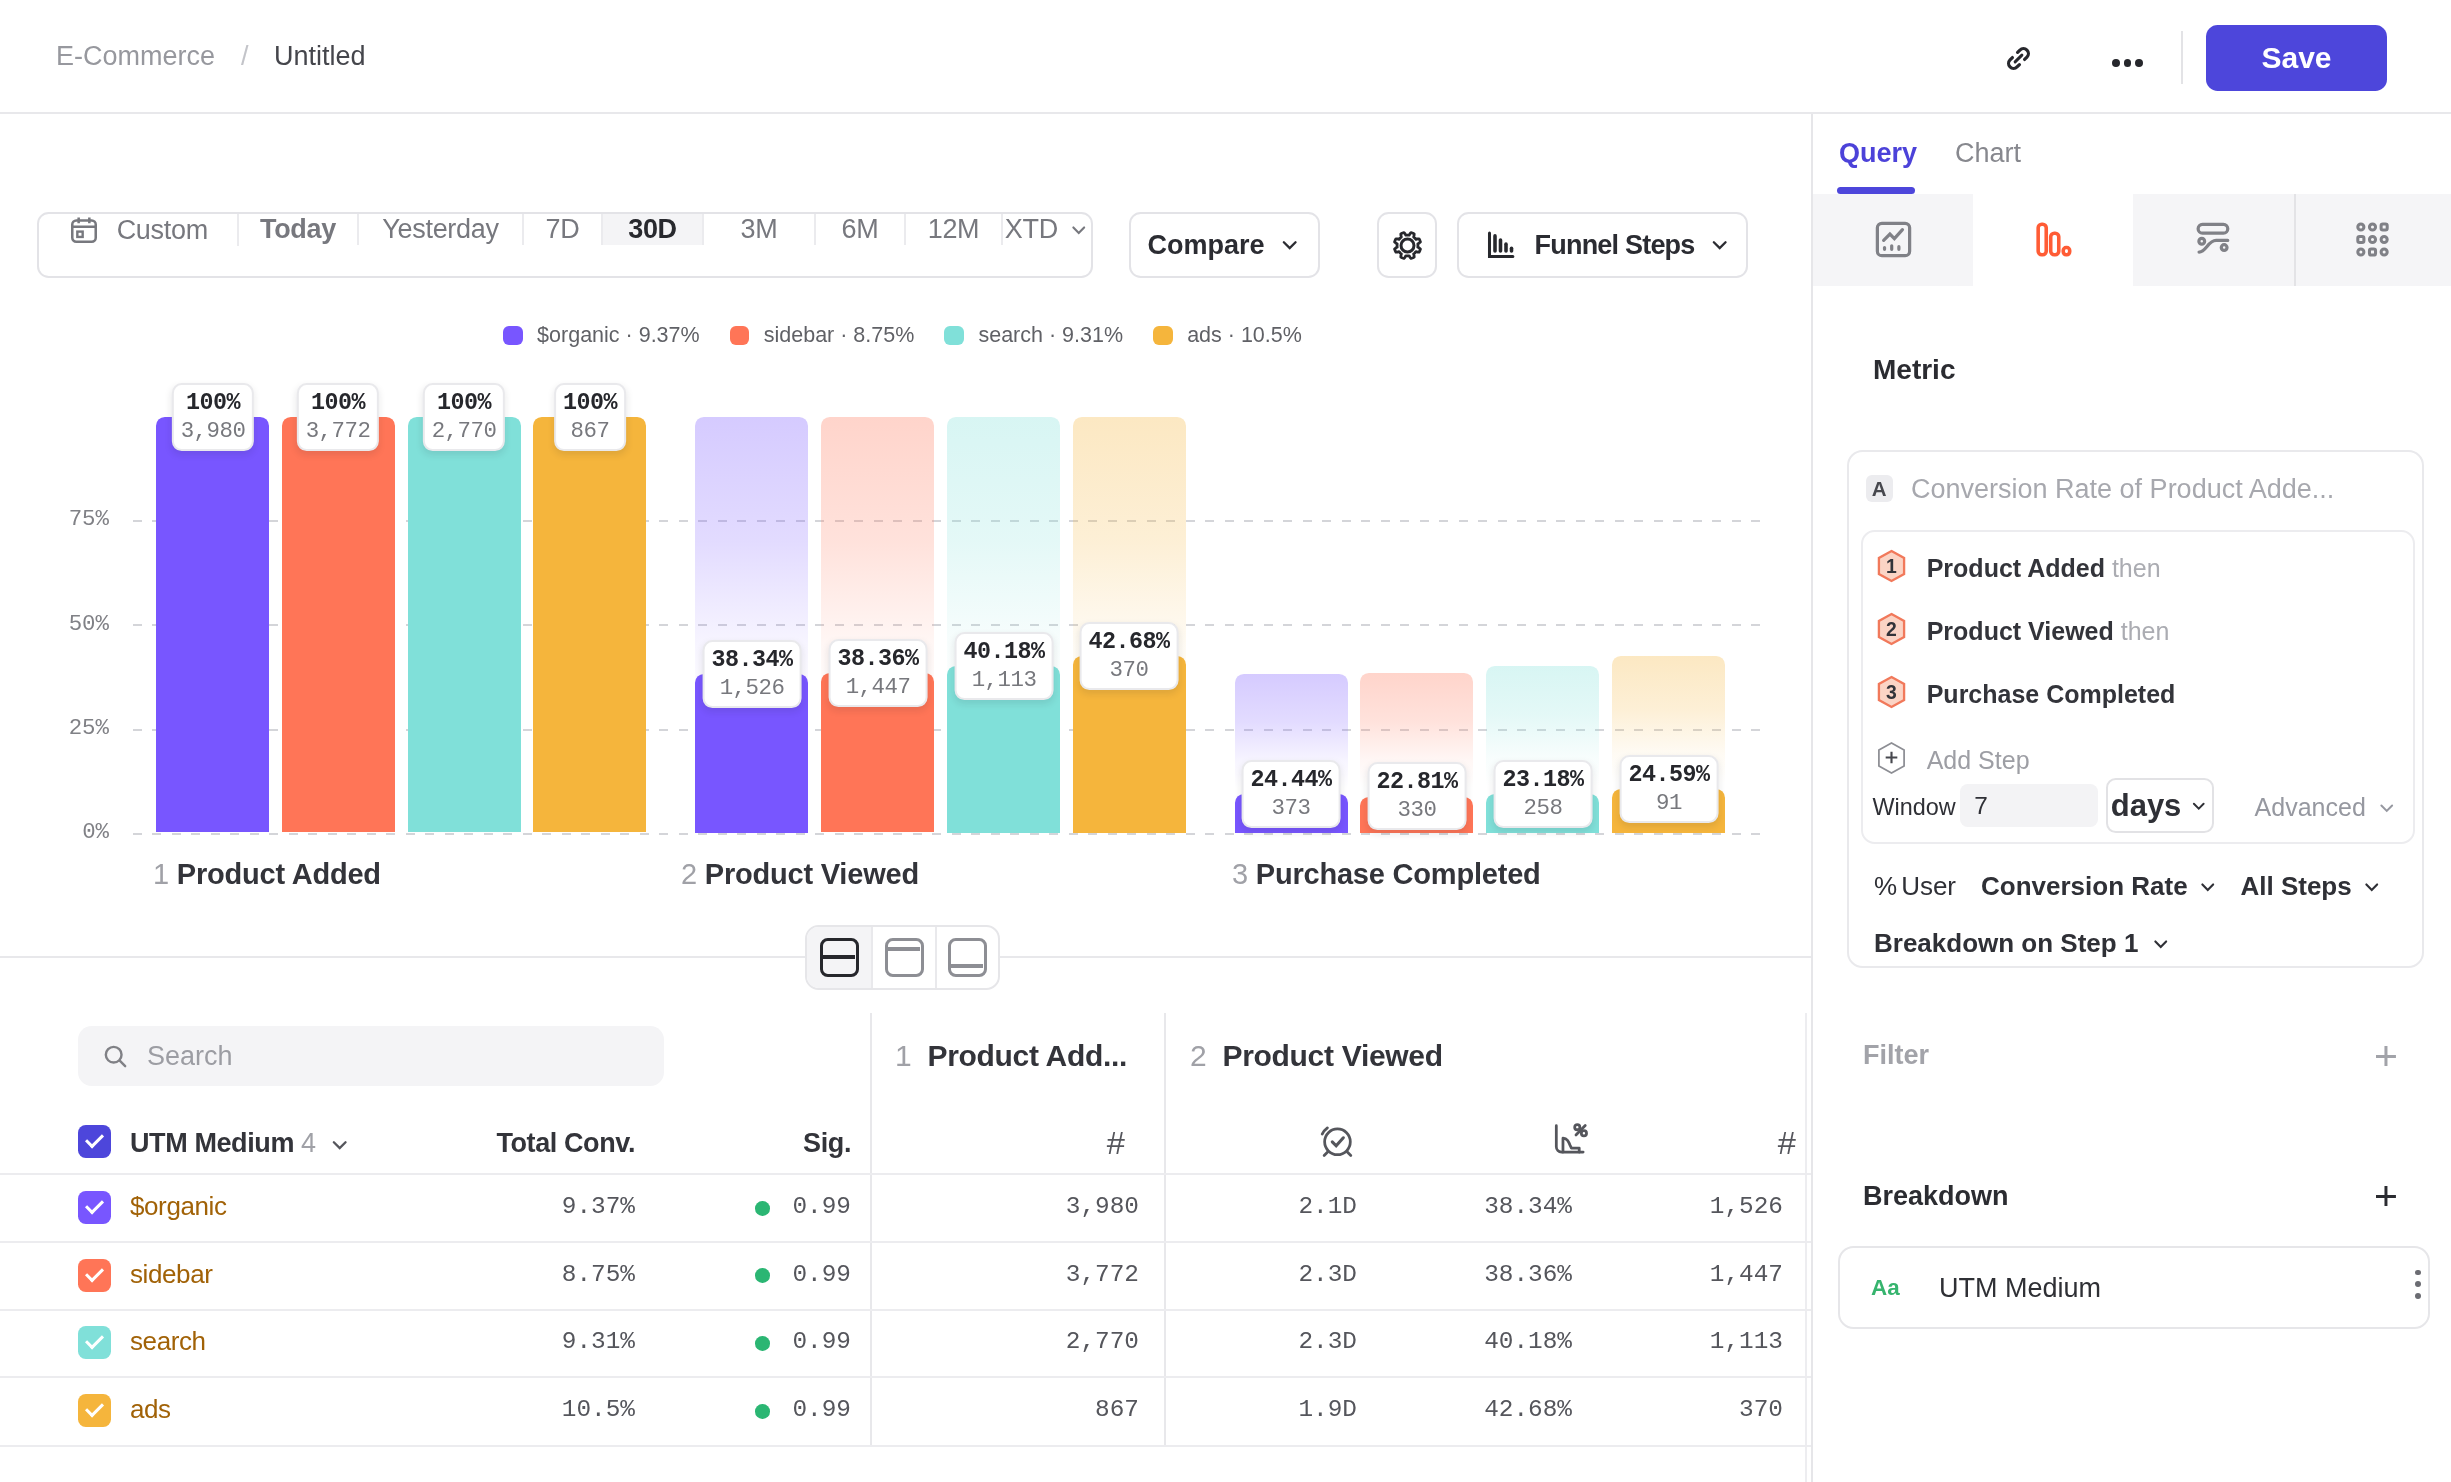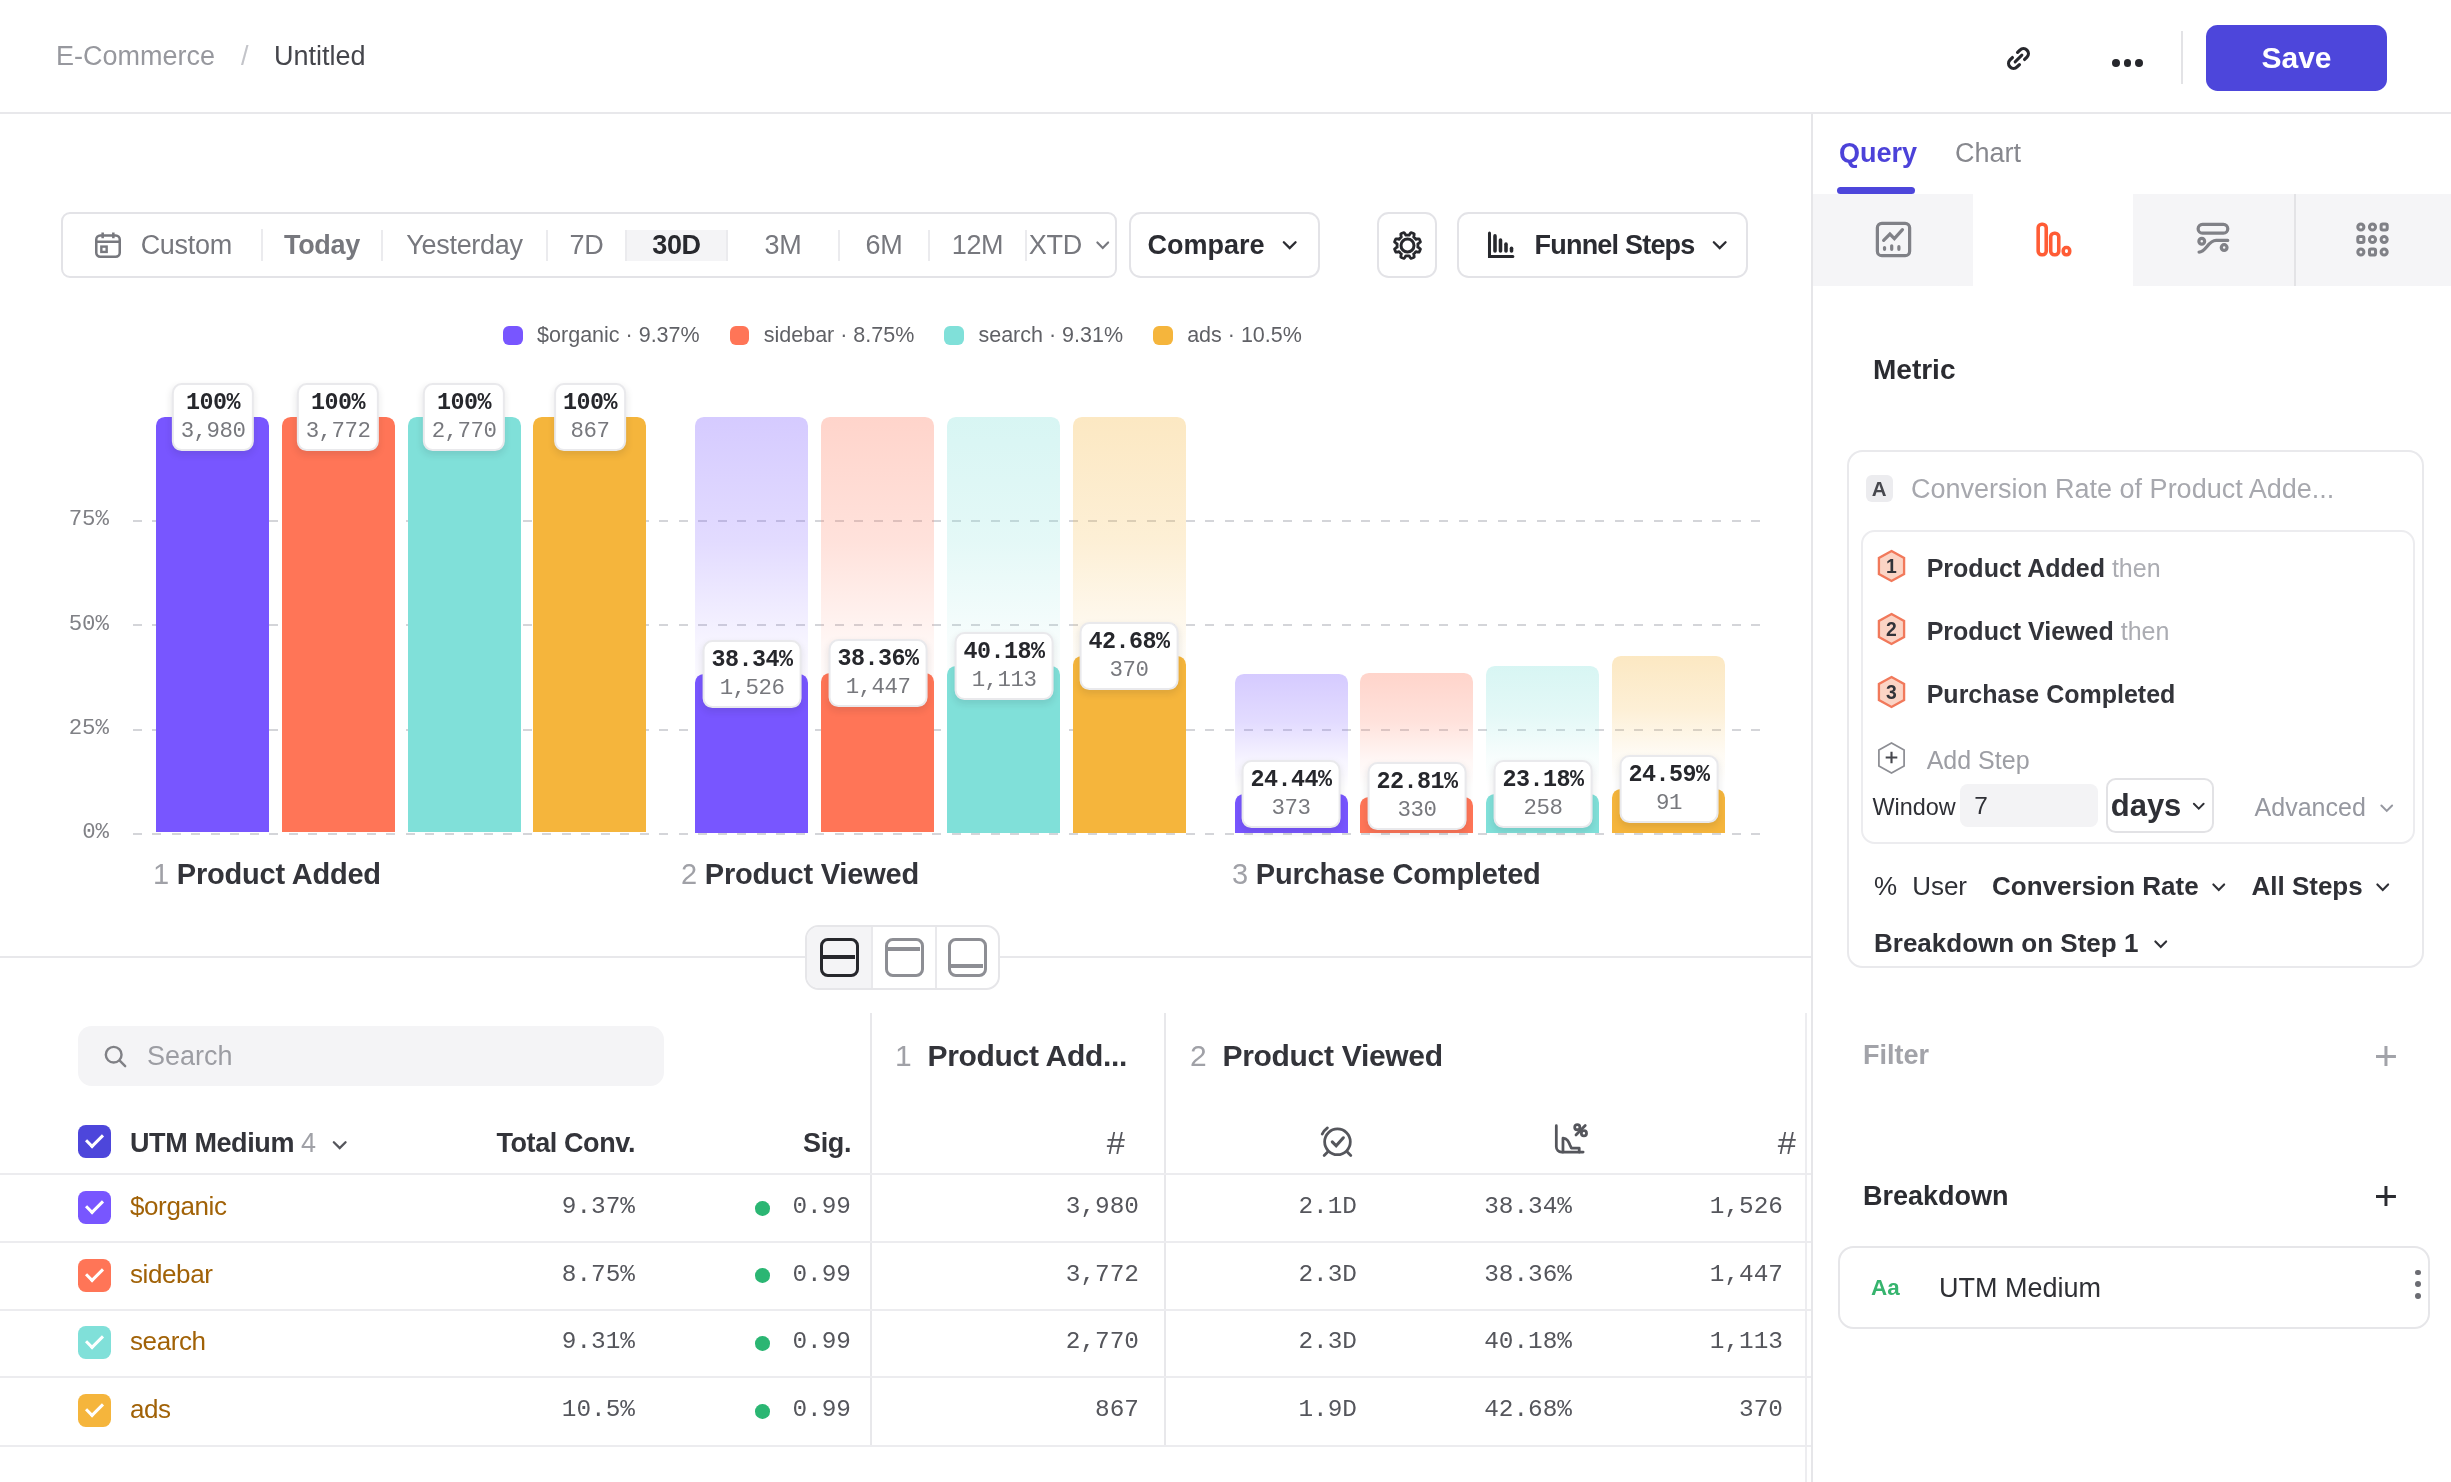--- a/index.html
+++ b/index.html
@@ -9,21 +9,21 @@
   .mono { font-family:"Liberation Mono", monospace; }
   .flex { display:flex; align-items:center; white-space:nowrap; }
   svg { display:block; }
 
   
   #header { position:absolute; left:0; top:0; width:2452px; height:114px; border-bottom:2px solid #E8E8EB; background:#fff; }
   .crumb { position:absolute; top:41px; font-size:27px; }
 
   
   .btn { position:absolute; top:212px; height:66px; white-space:nowrap; border:2px solid #E3E3E7; border-radius:11.7px; background:#fff; display:flex; align-items:center; justify-content:center; }
-  #timesel { left:61px; width:1056px; display:flex; align-items:center;border-radius:9px; }
+  #timesel { left:37px; width:1056px; display:flex; align-items:flex-start; }
   .seg { display:flex; align-items:center; justify-content:center; border-right:2px solid #EBEBEE; color:#77787E; font-size:27px; letter-spacing:-0.3px; }
   .seg:last-child { border-right:none; }
 
   
   .gline { position:absolute; left:133px; width:1633px; height:2px; background-image:repeating-linear-gradient(90deg,#D4D5D9 0 8.8px,transparent 8.8px 19.5px); }
   .ylab { position:absolute; font-family:"Liberation Mono", monospace; font-size:22.4px; color:#808186; width:74px; text-align:right; left:35px; }
   .bar { position:absolute; width:113px; border-radius:8.8px 8.8px 0 0; }
   .ghost { position:absolute; width:113px; border-radius:8.8px 8.8px 0 0; }
   .blabel { position:absolute; transform:translate(-50%,-50%); background:#fff; border:2px solid #E9E9EC; border-radius:9.8px; box-shadow:0 2.9px 7.8px rgba(25,25,35,0.10); padding:3.9px 6.8px 4.9px; text-align:center; white-space:nowrap; }
   .blabel .l1 { font-family:"Liberation Mono", monospace; font-weight:700; font-size:23.4px; letter-spacing:-0.5px; color:#26272C; line-height:29px; }
@@ -396,21 +396,21 @@
       </div>
       <div class="abs flex" style="right:15.6px; top:261px; font-size:25px; color:#9698A0;">Advanced
         <svg width="21.5" height="21.5" viewBox="0 0 24 24" fill="none" stroke="#9698A0" stroke-width="2.2" stroke-linecap="round" style="margin-left:9.8px;">
             <path d="M6 9.5 L12 15.5 L18 9.5"></path>
           </svg>
       </div>
     </div>
 
     <div class="abs flex" style="left:25px; top:419px; font-size:26px; color:#2F3036; font-weight:700;">
       <span style="font-weight:400;">%</span>
-        <span style="margin-left:15px; font-weight:400;">User</span>
+        <span style="margin-left:4px; font-weight:400;">User</span>
       <span style="margin-left:25px;">Conversion Rate</span>
       <svg width="21.5" height="21.5" viewBox="0 0 24 24" fill="none" stroke="#2F3036" stroke-width="2.4" stroke-linecap="round" style="margin-left:9.8px;">
           <path d="M6 9.5 L12 15.5 L18 9.5"></path>
         </svg>
       <span style="margin-left:21.5px;">All Steps</span>
       <svg width="21.5" height="21.5" viewBox="0 0 24 24" fill="none" stroke="#2F3036" stroke-width="2.4" stroke-linecap="round" style="margin-left:9.8px;">
           <path d="M6 9.5 L12 15.5 L18 9.5"></path>
         </svg>
     </div>
     <div class="abs flex" style="left:25px; top:476px; font-size:26px; color:#2F3036; font-weight:700;">Breakdown on Step 1

